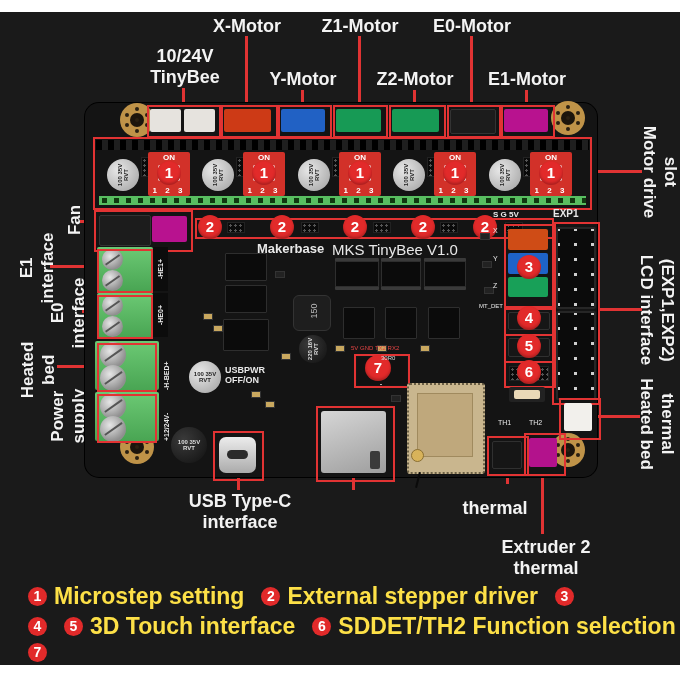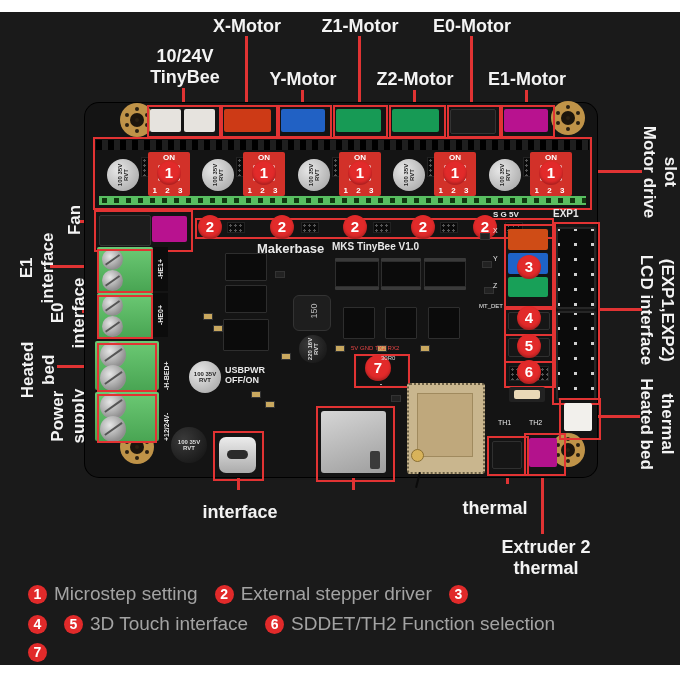--- a/index.html
+++ b/index.html
@@ -62,21 +62,21 @@
   .expcon{position:absolute;background:#0b0b0b;border:2px solid #262626;border-radius:2px;
        background-image:radial-gradient(circle,#cfcfcf 1.5px,transparent 2px);
        background-size:17px 15px;background-position:9px 8px;}
   .smd{position:absolute;width:8px;height:5px;background:#c9a85f;border:1px solid #333;}
   .smdk{background:#222;}
   
   .lrow{position:absolute;left:28px;display:flex;gap:17px;align-items:center;}
   .litem{display:flex;align-items:center;gap:7px;}
   .lgc{width:19px;height:19px;border-radius:50%;background:#e12a2a;color:#fff;font-size:14px;
        font-weight:bold;line-height:19px;text-align:center;flex:0 0 auto;}
-  .ltxt{color:#a3a3a3;font-size:19px;font-weight:normal;white-space:nowrap;}
+  .ltxt{color:#fde047;font-size:23px;font-weight:bold;white-space:nowrap;}
 </style>
 </head>
 <body>
 
 <div id="stage">
   <div class="strip" style="top:0;height:12px"></div>
   <div class="strip" style="top:665px;height:15px"></div>
 
   <div class="lblc" style="left:247px;top:26px">X-Motor</div>
   <div class="lblc" style="left:360px;top:26px">Z1-Motor</div>
@@ -116,20 +116,21 @@
   <div class="vlbl" style="left:38px;top:370px">
     <div class="vl">Heated</div>
       <div class="vl">bed</div>
   </div>
   <div class="vlbl" style="left:68px;top:416px">
     <div class="vl">Power</div>
       <div class="vl">supply</div>
   </div>
 
   <div class="lblc" style="left:240px;top:512px">
+    <div>USB Type-C</div>
       <div>interface</div>
   </div>
   <div class="lblc" style="left:495px;top:508px">
       <div>thermal</div>
   </div>
   <div class="lblc" style="left:546px;top:558px">
     <div>Extruder 2</div>
       <div>thermal</div>
   </div>
 
@@ -263,21 +264,21 @@
     <div class="hdr" style="left:288px;top:119px;width:16px;height:9px"></div>
     <div class="hdr" style="left:355px;top:119px;width:16px;height:9px"></div>
     <div class="hdr" style="left:420px;top:119px;width:16px;height:9px"></div>
     <div class="mk mk24" style="left:113px;top:112px">2</div>
     <div class="mk mk24" style="left:185px;top:112px">2</div>
     <div class="mk mk24" style="left:258px;top:112px">2</div>
     <div class="mk mk24" style="left:326px;top:112px">2</div>
     <div class="mk mk24" style="left:388px;top:112px">2</div>
 
     <div class="silk" style="left:172px;top:138px;font-size:13px;font-weight:bold">Makerbase</div>
-    <div class="silk" style="left:247px;top:138px;font-size:10px;font-weight:bold">MKS TinyBee V1.0</div>
+    <div class="silk" style="left:247px;top:138px;font-size:15px;font-weight:normal">MKS TinyBee V1.0</div>
 
     <div class="term" style="left:12px;top:144px;width:56px;height:44px">
       <div class="screw" style="left:5px;top:2px;width:21px;height:21px"></div>
       <div class="screw" style="left:5px;top:23px;width:21px;height:21px"></div>
     </div>
     <div class="tstrip" style="left:68px;top:144px;width:15px;height:44px">
         <span class="vsilk">-HE1+</span>
       </div>
     <div class="rbox" style="left:12px;top:146px;width:52px;height:40px"></div>
 

